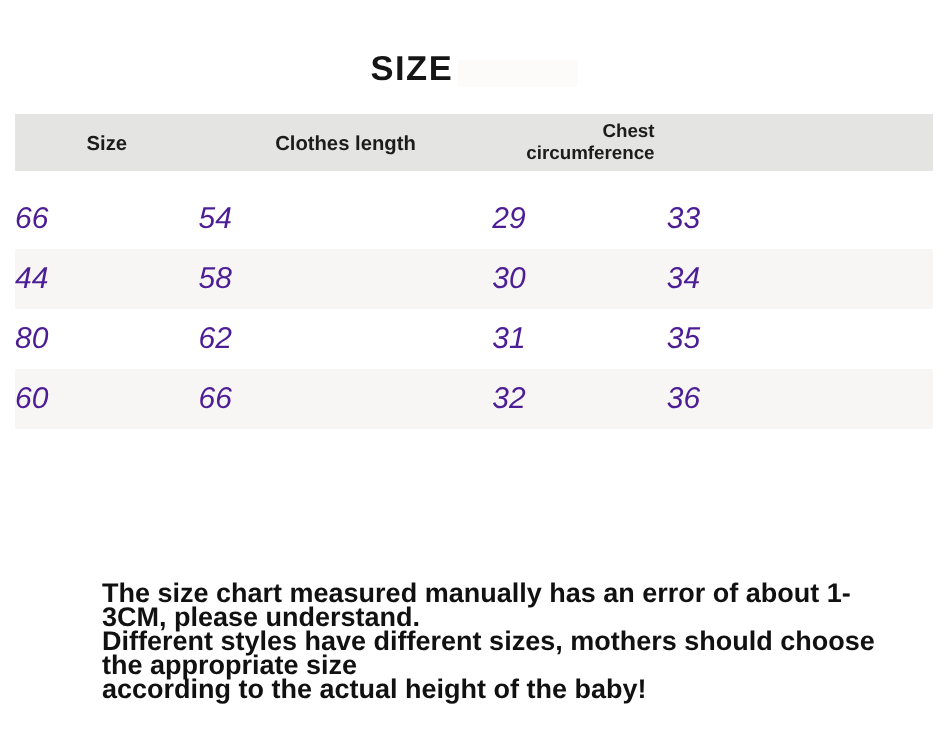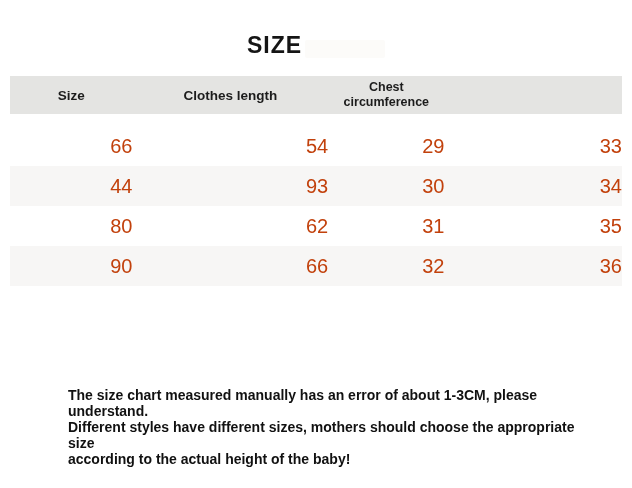--- a/index.html
+++ b/index.html
@@ -52,45 +52,46 @@
   .t-head .th {
     text-align: center;
     font-size: 13.5px;
     font-weight: bold;
     color: #1c1c1c;
     line-height: 15px;
   }
   .t-head .th .wrap-label {
     display: inline-block;
     max-width: 100px;
-    text-align: center;
+    text-align: right;
     font-size: 12.5px;
   }
   .t-spacer {
     height: 12px;
     background: #ffffff;
   }
   .t-body .t-row {
     height: 40px;
   }
   .t-body .t-row:nth-child(even) {
     background: #f7f6f5;
   }
   .t-body .td {
-    text-align: right;
+    text-align: left;
     font-size: 20px;
     font-weight: 300;
-    color: #c2410c;
+    color: #4c1d95;
+    font-style: italic;
   }
   .note {
     position: absolute;
     left: 68px;
     top: 387px;
     width: 520px;
-    font-size: 14px;
+    font-size: 18px;
     font-weight: bold;
     color: #111111;
     line-height: 16px;
   }
 </style>
 </head>
 <body>
 
 <div class="page">
 
@@ -109,32 +110,32 @@
 
     <div class="t-body">
       <div class="t-row">
         <div class="td">66</div>
         <div class="td">54</div>
         <div class="td">29</div>
         <div class="td">33</div>
       </div>
       <div class="t-row">
         <div class="td">44</div>
-        <div class="td">93</div>
+        <div class="td">58</div>
         <div class="td">30</div>
         <div class="td">34</div>
       </div>
       <div class="t-row">
         <div class="td">80</div>
         <div class="td">62</div>
         <div class="td">31</div>
         <div class="td">35</div>
       </div>
       <div class="t-row">
-        <div class="td">90</div>
+        <div class="td">60</div>
         <div class="td">66</div>
         <div class="td">32</div>
         <div class="td">36</div>
       </div>
     </div>
 
   </div>
 
   <div class="note">
     <div>The size chart measured manually has an error of about 1-3CM, please understand.</div>

